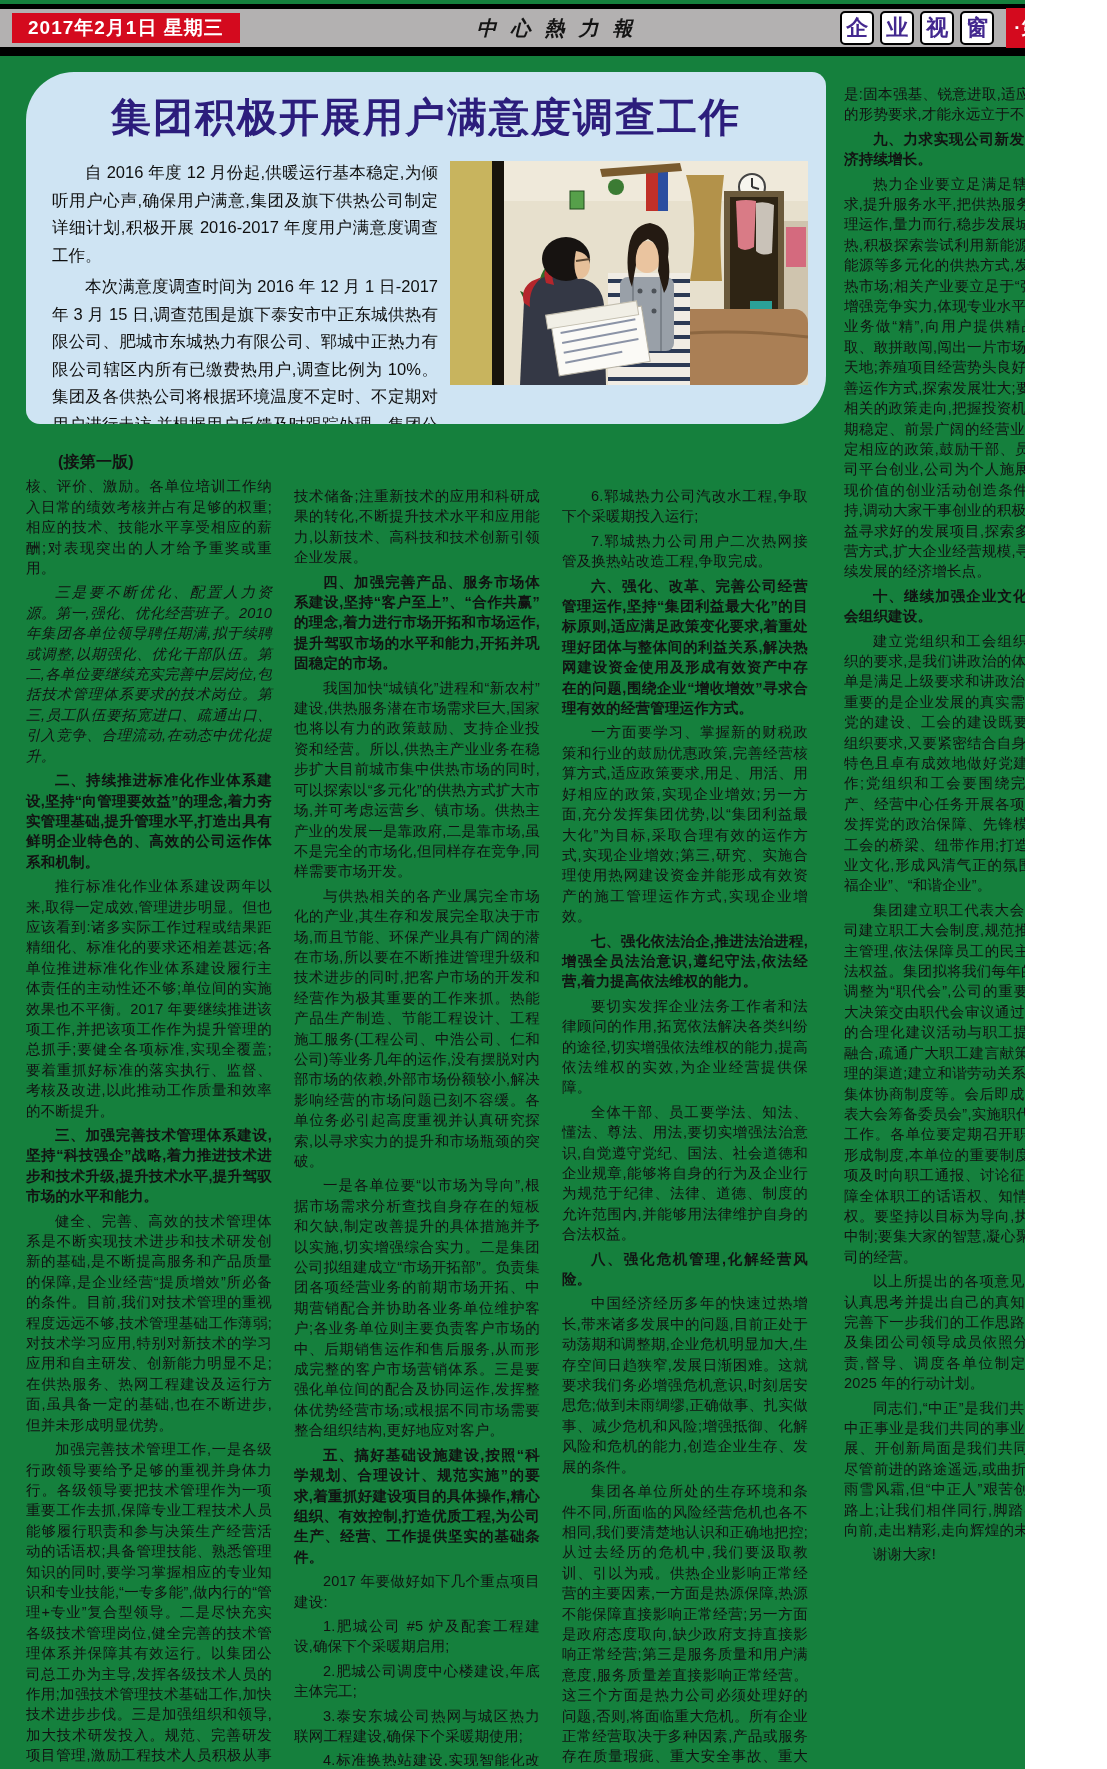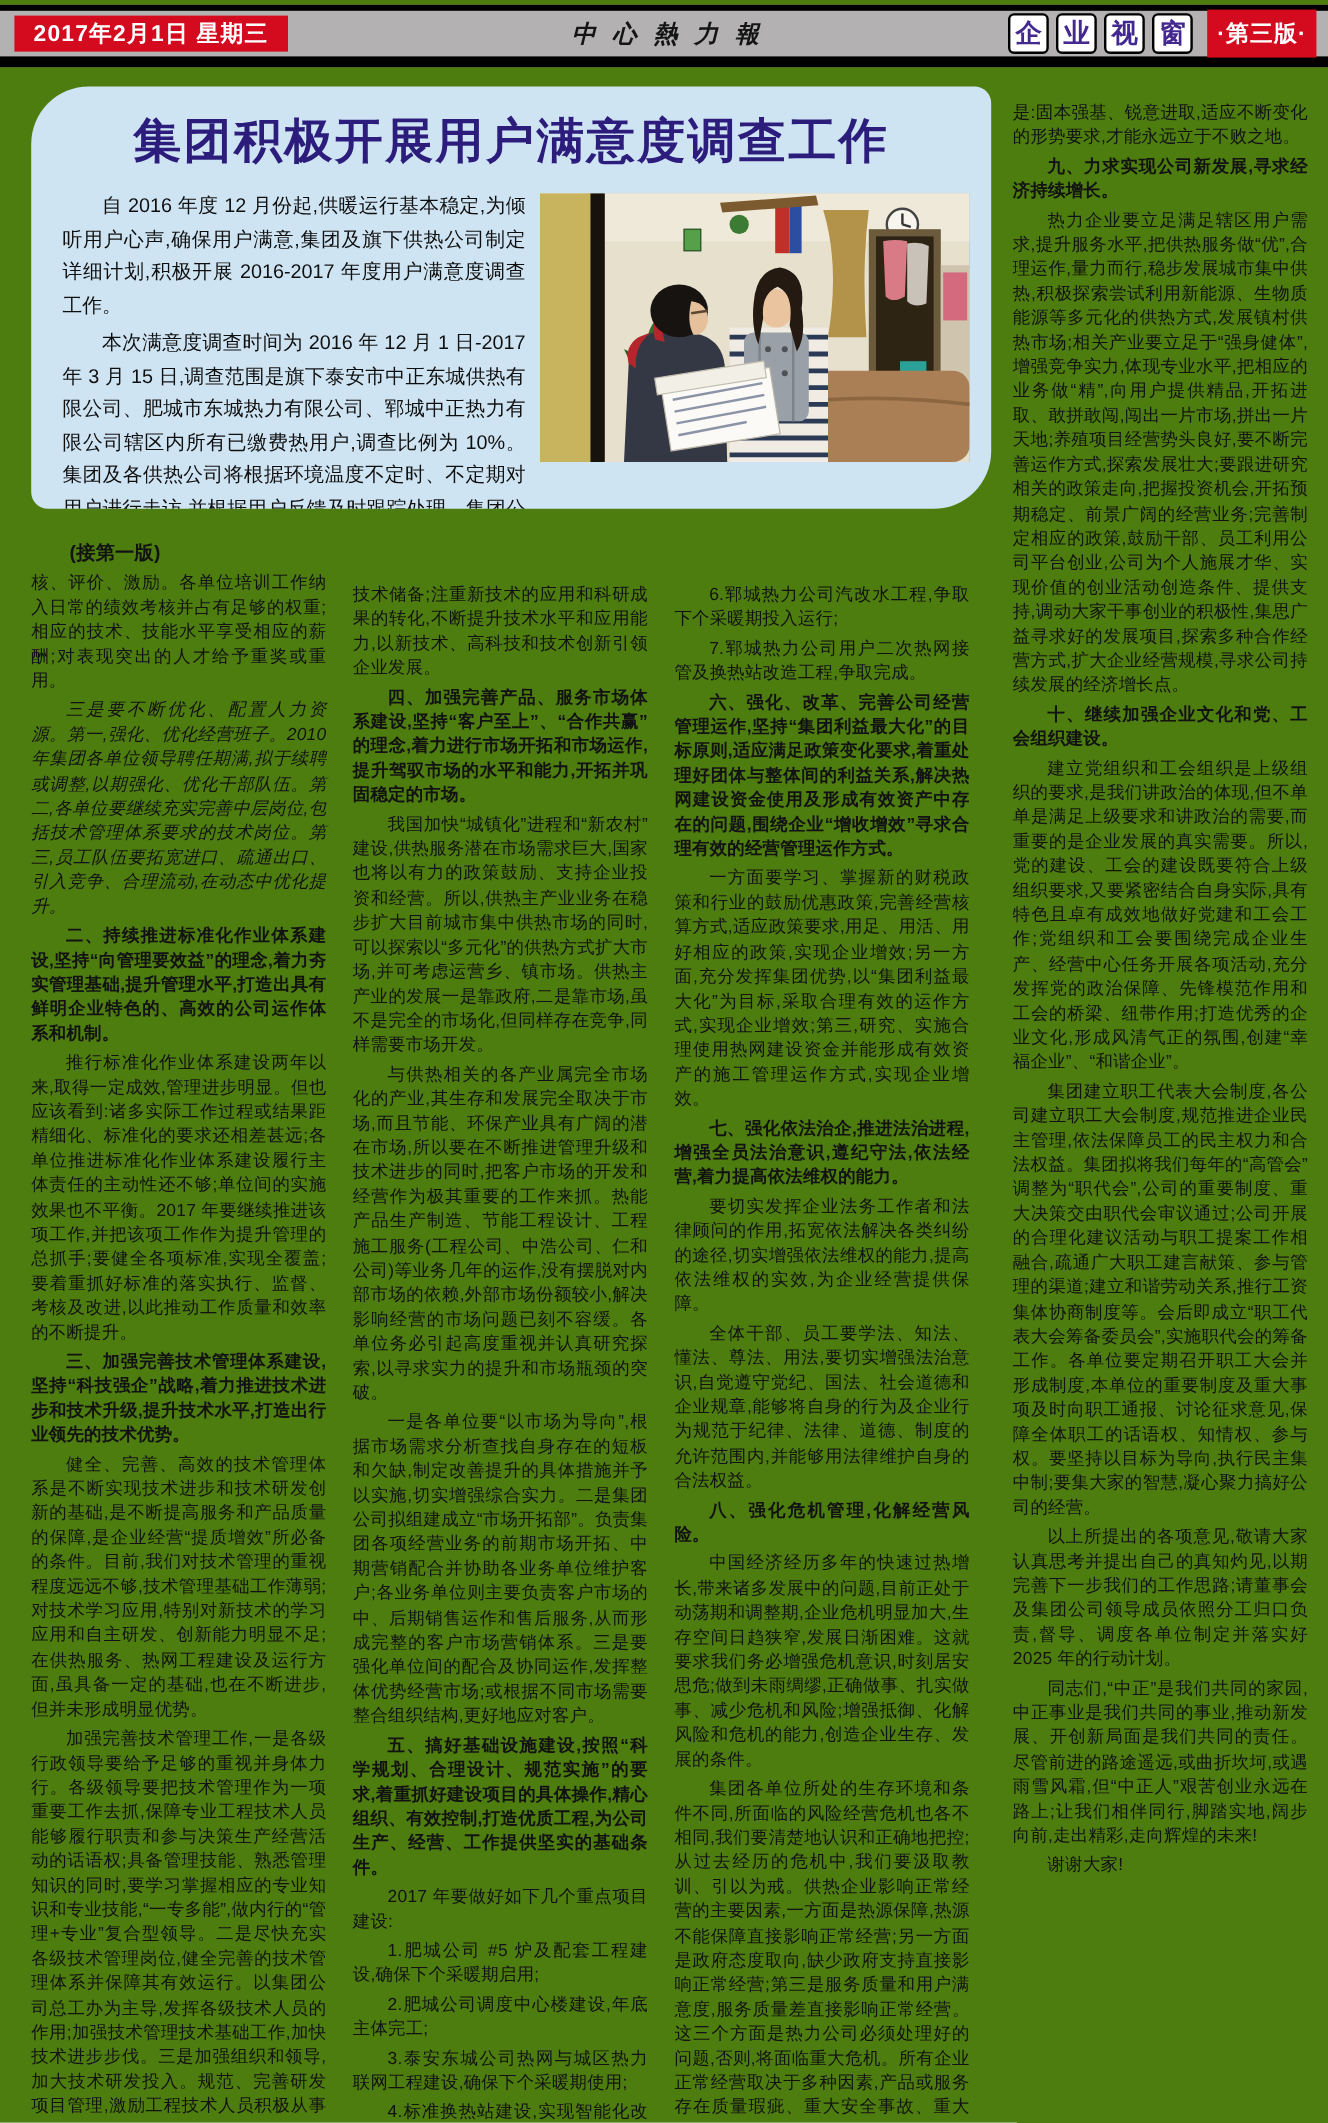--- a/index.html
+++ b/index.html
@@ -1,21 +1,21 @@
 <!DOCTYPE html>
 <html lang="zh" style="--band-gray: #b3b1b1; --rule-black: #000000; --brand-red: #d40a1e; --masthead-ink: #141414; --section-purple: #43288f; --headline-indigo: #2c1d7c; --box-blue: #cfe4f3; --body-ink: #121212;"><head>
 <meta charset="utf-8">
 <style>
   :root{
     --band-gray:#b3b1b1; --rule-black:#000000; --brand-red:#d40a1e;
     --masthead-ink:#141414; --section-purple:#43288f; --headline-indigo:#2c1d7c;
     --box-blue:#cfe4f3; --body-ink:#121212;
   }
   html,body{margin:0;padding:0;background:#ffffff;}
-  .page{position:relative;width:1107px;height:1769px;background:#4d7c0f;overflow:hidden;
+  .page{position:relative;width:1025px;height:1769px;background:#15803d;overflow:hidden;
         font-family:"Liberation Sans","DejaVu Sans",sans-serif;color:var(--body-ink);}
   
   .masthead-band{position:absolute;left:0;top:4px;width:1107px;height:52px;
       background:var(--band-gray);border-top:5px solid var(--rule-black);
       border-bottom:9px solid var(--rule-black);box-sizing:border-box;}
   .band-inner{position:relative;height:100%;display:flex;align-items:center;}
   .date-box{position:absolute;left:12px;top:4px;bottom:4px;display:flex;align-items:center;
       background:var(--brand-red);color:#fff;font-weight:bold;font-size:19px;
       padding:0 16px;letter-spacing:1px;}
   .paper-title{position:absolute;left:16px;right:0;text-align:center;
@@ -167,21 +167,21 @@
     </div>
   </div>
 
   <div class="col col1">
     <p class="continuation">(接第一版)</p>
     <div>
         <p class="para cont">核、评价、激励。各单位培训工作纳入日常的绩效考核并占有足够的权重;相应的技术、技能水平享受相应的薪酬;对表现突出的人才给予重奖或重用。</p>
         <p class="para kai">三是要不断优化、配置人力资源。第一,强化、优化经营班子。2010 年集团各单位领导聘任期满,拟于续聘或调整,以期强化、优化干部队伍。第二,各单位要继续充实完善中层岗位,包括技术管理体系要求的技术岗位。第三,员工队伍要拓宽进口、疏通出口、引入竞争、合理流动,在动态中优化提升。</p>
         <p class="para bold">二、持续推进标准化作业体系建设,坚持“向管理要效益”的理念,着力夯实管理基础,提升管理水平,打造出具有鲜明企业特色的、高效的公司运作体系和机制。</p>
         <p class="para">推行标准化作业体系建设两年以来,取得一定成效,管理进步明显。但也应该看到:诸多实际工作过程或结果距精细化、标准化的要求还相差甚远;各单位推进标准化作业体系建设履行主体责任的主动性还不够;单位间的实施效果也不平衡。2017 年要继续推进该项工作,并把该项工作作为提升管理的总抓手;要健全各项标准,实现全覆盖;要着重抓好标准的落实执行、监督、考核及改进,以此推动工作质量和效率的不断提升。</p>
-        <p class="para bold">三、加强完善技术管理体系建设,坚持“科技强企”战略,着力推进技术进步和技术升级,提升技术水平,打造出行业领先的技术优势。</p>
+        <p class="para bold">三、加强完善技术管理体系建设,坚持“科技强企”战略,着力推进技术进步和技术升级,提升技术水平,提升驾驭市场的水平和能力。</p>
         <p class="para">健全、完善、高效的技术管理体系是不断实现技术进步和技术研发创新的基础,是不断提高服务和产品质量的保障,是企业经营“提质增效”所必备的条件。目前,我们对技术管理的重视程度远远不够,技术管理基础工作薄弱;对技术学习应用,特别对新技术的学习应用和自主研发、创新能力明显不足;在供热服务、热网工程建设及运行方面,虽具备一定的基础,也在不断进步,但并未形成明显优势。</p>
         <p class="para">加强完善技术管理工作,一是各级行政领导要给予足够的重视并身体力行。各级领导要把技术管理作为一项重要工作去抓,保障专业工程技术人员能够履行职责和参与决策生产经营活动的话语权;具备管理技能、熟悉管理知识的同时,要学习掌握相应的专业知识和专业技能,“一专多能”,做内行的“管理+专业”复合型领导。二是尽快充实各级技术管理岗位,健全完善的技术管理体系并保障其有效运行。以集团公司总工办为主导,发挥各级技术人员的作用;加强技术管理技术基础工作,加快技术进步步伐。三是加强组织和领导,加大技术研发投入。规范、完善研发项目管理,激励工程技术人员积极从事技术研发工作,不断取得技术成果,为企业发展提供有力的技术支撑和必要的</p>
       </div>
   </div>
 
   <div class="col col2">
       <p class="para cont">技术储备;注重新技术的应用和科研成果的转化,不断提升技术水平和应用能力,以新技术、高科技和技术创新引领企业发展。</p>
       <p class="para bold">四、加强完善产品、服务市场体系建设,坚持“客户至上”、“合作共赢”的理念,着力进行市场开拓和市场运作,提升驾驭市场的水平和能力,开拓并巩固稳定的市场。</p>
       <p class="para">我国加快“城镇化”进程和“新农村”建设,供热服务潜在市场需求巨大,国家也将以有力的政策鼓励、支持企业投资和经营。所以,供热主产业业务在稳步扩大目前城市集中供热市场的同时,可以探索以“多元化”的供热方式扩大市场,并可考虑运营乡、镇市场。供热主产业的发展一是靠政府,二是靠市场,虽不是完全的市场化,但同样存在竞争,同样需要市场开发。</p>
       <p class="para">与供热相关的各产业属完全市场化的产业,其生存和发展完全取决于市场,而且节能、环保产业具有广阔的潜在市场,所以要在不断推进管理升级和技术进步的同时,把客户市场的开发和经营作为极其重要的工作来抓。热能产品生产制造、节能工程设计、工程施工服务(工程公司、中浩公司、仁和公司)等业务几年的运作,没有摆脱对内部市场的依赖,外部市场份额较小,解决影响经营的市场问题已刻不容缓。各单位务必引起高度重视并认真研究探索,以寻求实力的提升和市场瓶颈的突破。</p>

